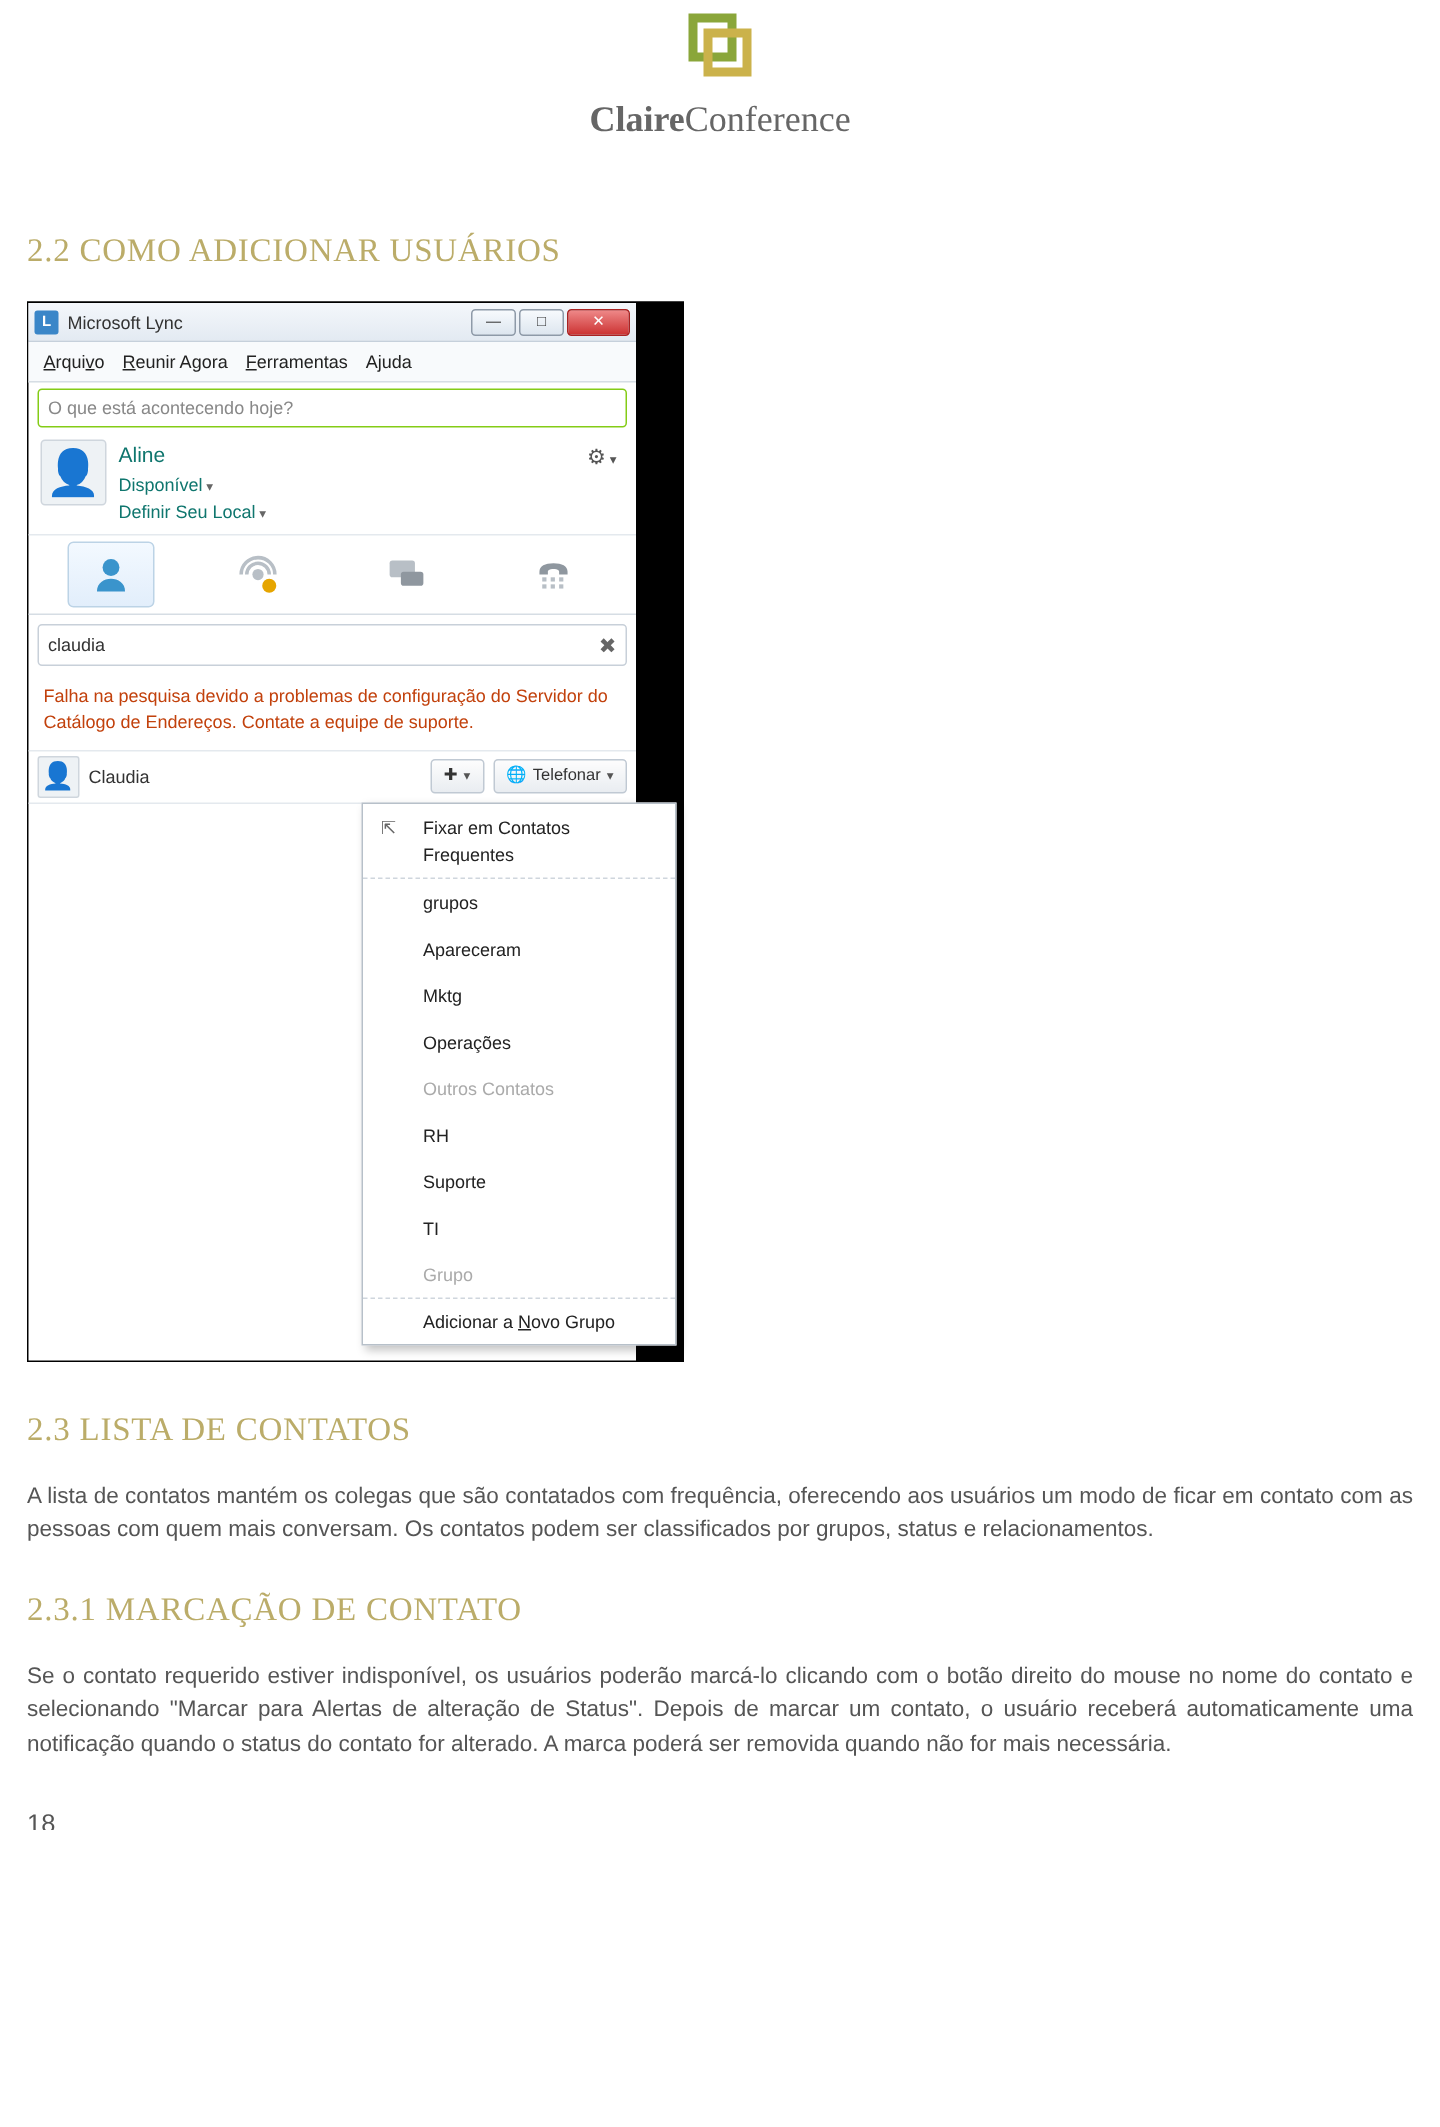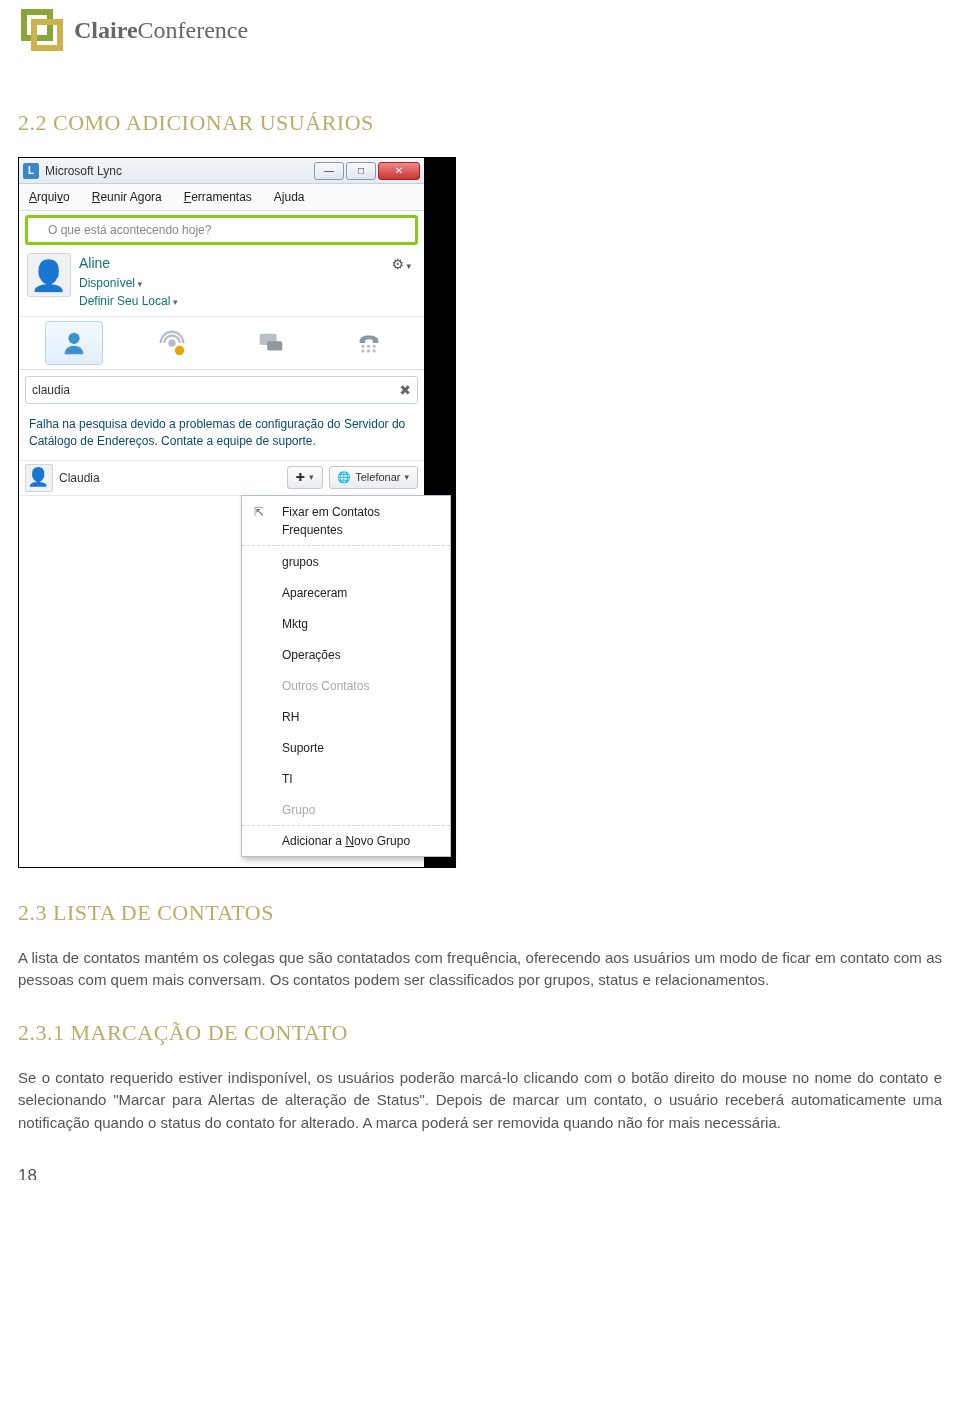--- a/index.html
+++ b/index.html
@@ -6,21 +6,21 @@
   body {
     font-family: Verdana, Geneva, sans-serif;
     background: #fff;
     width: 960px;
     padding: 0;
     color: #555;
     font-size: 15px;
     line-height: 1.5;
   }
   .page { padding: 0 18px 30px 18px; }
-  .logo-block { display: flex; align-items: center; gap: 8px; padding: 6px 0 28px 0; }
+  .logo-block { display: flex; align-items: center; gap: 8px; padding: 6px 0 28px 0; flex-direction: column; }
   .logo-mark { width: 48px; height: 48px; position: relative; }
   .logo-mark svg { width: 48px; height: 48px; }
   .logo-text { font-family: Georgia, 'Times New Roman', serif; font-size: 24px; color: #666; }
   .logo-text .bold { font-weight: bold; }
   .logo-text .light { font-weight: normal; }
 
   .h2 {
     font-family: Georgia, serif;
     color: #bbac69;
     font-size: 22px;
@@ -76,28 +76,28 @@
   .winbtns { display:flex; gap:0; margin-left:auto; }
   .winbtn {
     width: 30px; height: 18px;
     border:1px solid #8e9aa8; border-radius:3px;
     background: linear-gradient(#f7fafd,#dde6ef);
     display:flex;align-items:center;justify-content:center;
     font-size:10px; color:#333; margin-left:2px;
   }
   .winbtn.close { background: linear-gradient(#e88,#c33); color:#fff; border-color:#a22; width:42px;}
   .menubar {
-    display:flex; gap:22px; padding:4px 10px; border-bottom:1px solid #d6dde4;
+    display:flex; gap:12px; padding:4px 10px; border-bottom:1px solid #d6dde4;
     background:#f8fafc;
   }
   .menubar .mitem { color:#222; }
   .menubar .mitem u { text-decoration: underline; }
   .status-input {
-    margin:4px 6px; border:3px solid #84cc16; border-radius:3px;
-    padding:3px 20px; color:#888; background:#fff; font-style: normal;
+    margin:4px 6px; border:1px solid #84cc16; border-radius:3px;
+    padding:3px 6px; color:#888; background:#fff; font-style: normal;
   }
   .profile-row {
     display:flex; align-items:flex-start; padding:4px 8px 6px 8px; gap:8px;
     border-bottom:1px solid #e4e9ee;
   }
   .avatar {
     width:44px;height:44px;border:1px solid #cfd6dd;border-radius:3px;
     background:#eef2f5; display:flex;align-items:center;justify-content:center;color:#b9c1c9;font-size:30px;
   }
   .profile-meta { flex:1; font-size:12px; color:#0f766e; line-height:1.5;}
@@ -118,21 +118,21 @@
   }
   .tab.active { border-color:#bcd3e6; background:linear-gradient(#f3f9ff,#e2eefb); }
   .tab svg { width:30px;height:30px; }
   .searchbar {
     display:flex; margin:6px; border:1px solid #c8d0d9; border-radius:3px;
     align-items:center;
   }
   .searchbar .sval { flex:1; padding:4px 6px; color:#333; }
   .searchbar .clear { width:24px;text-align:center;color:#666;font-size:14px;}
   .error-msg {
-    padding:6px 10px 10px 10px; color:#0c4a6e; font-size:12px; line-height:1.4;
+    padding:6px 10px 10px 10px; color:#c2410c; font-size:12px; line-height:1.4;
   }
   .result-row {
     display:flex; align-items:center; gap:6px; padding:3px 6px;
     border-top:1px solid #e4e9ee; border-bottom:1px solid #e4e9ee;
   }
   .result-row .mini-av {
     width:28px;height:28px;border:1px solid #cfd6dd;border-radius:2px;
     background:#eef2f5;display:flex;align-items:center;justify-content:center;color:#bbb;font-size:18px;
   }
   .result-row .rname { flex:1; }

